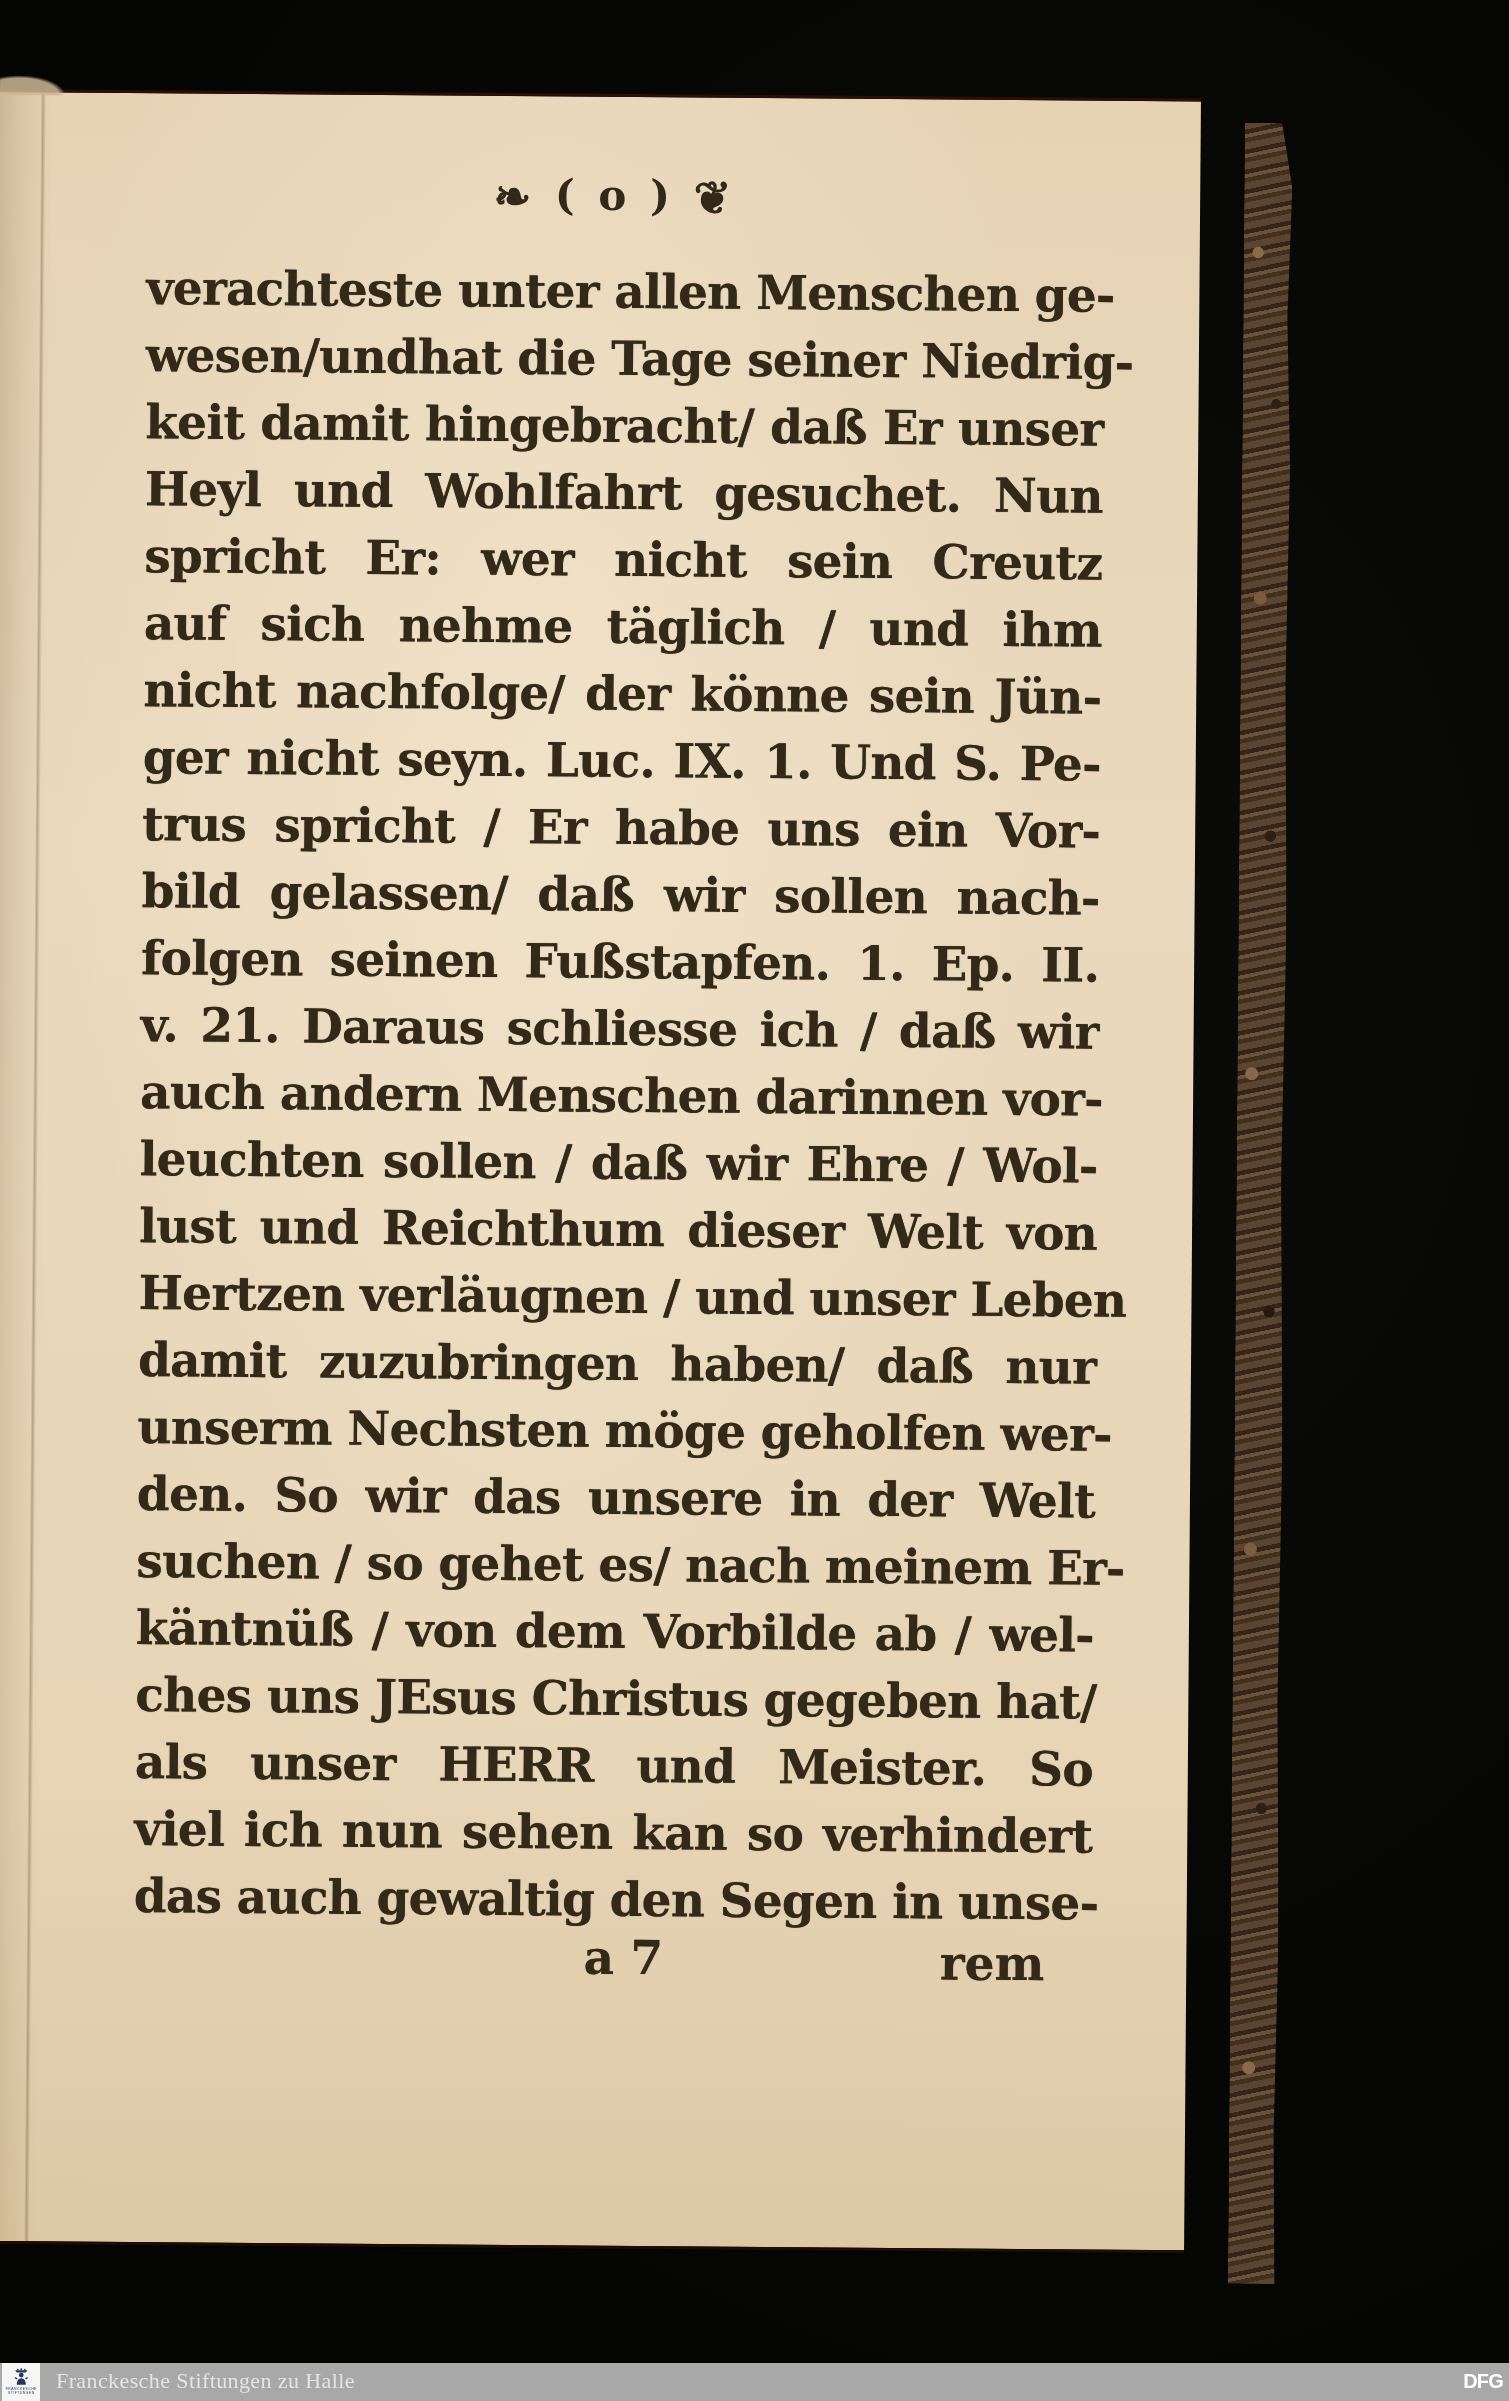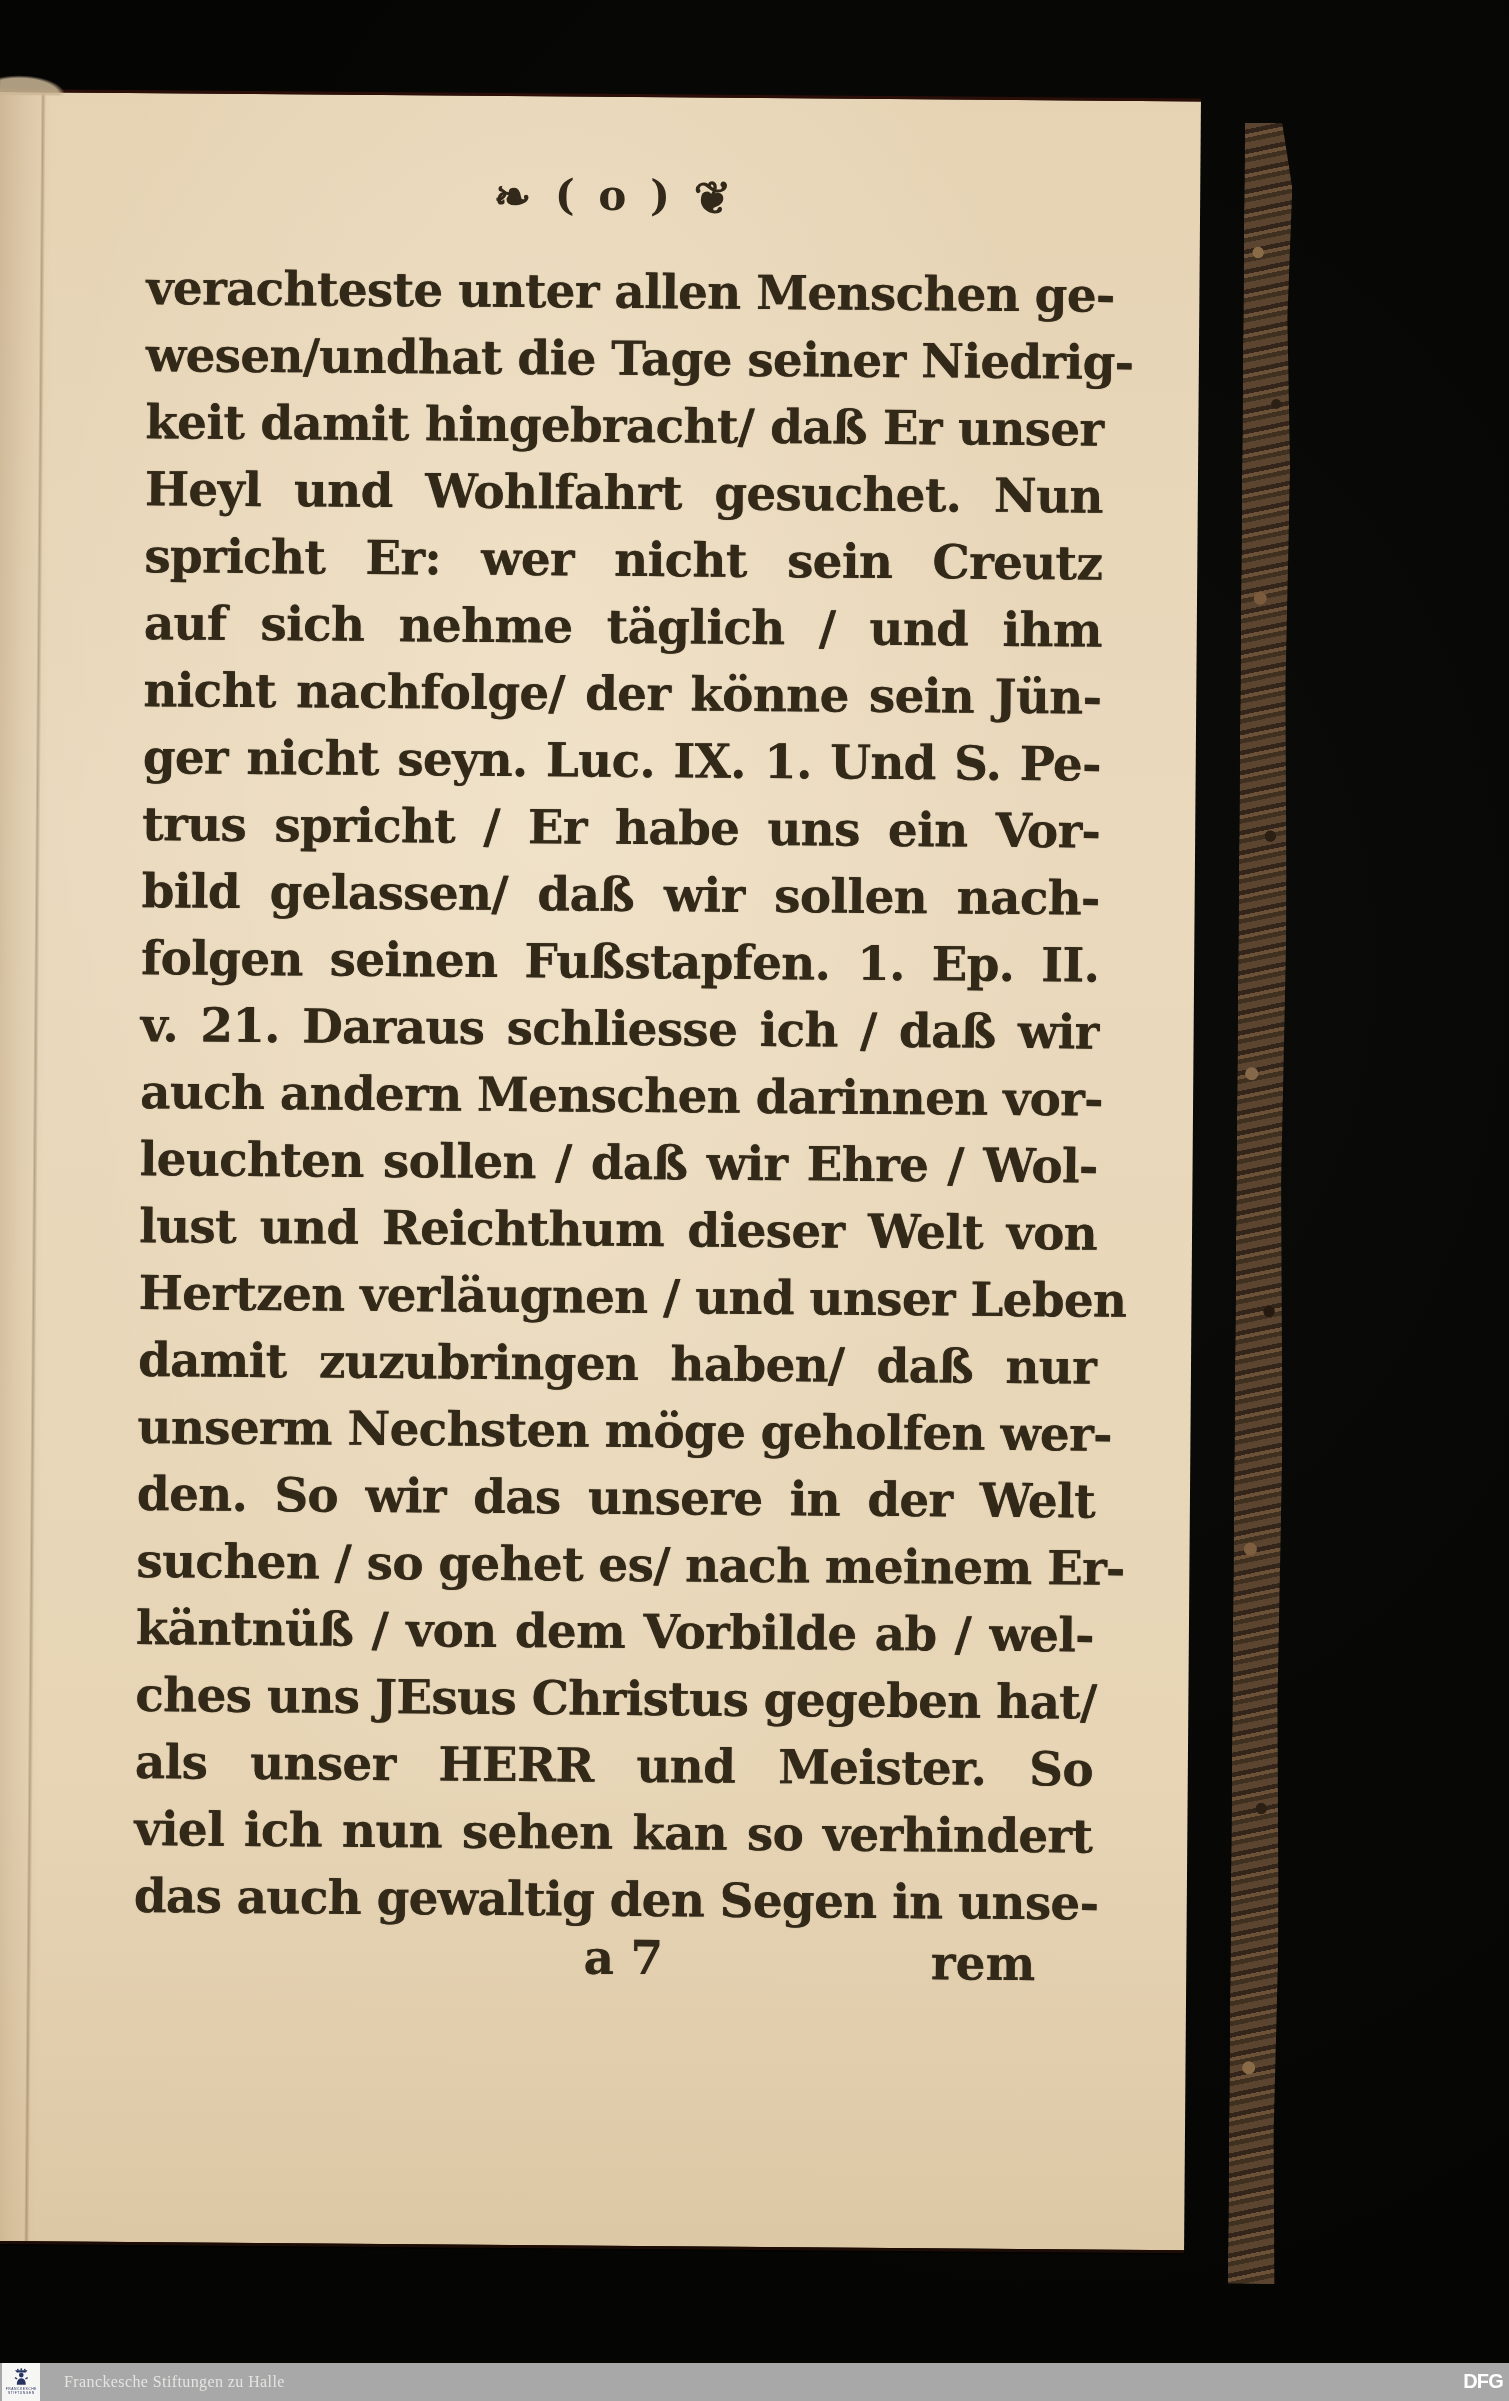--- a/index.html
+++ b/index.html
@@ -46,30 +46,30 @@
   #ornament{position:absolute;left:30px;right:0;top:71px;text-align:center;
     font-size:42px;font-weight:700;color:#33291b;letter-spacing:4.5px;}
   #ornament .fleuron{font-size:45px;position:relative;top:3px;}
   #textblock{position:absolute;left:148px;top:162px;width:958px;color:#332918;}
   #textblock .line{height:67px;font-size:47px;font-weight:700;line-height:66px;
     text-align:justify;text-align-last:justify;white-space:nowrap;
     letter-spacing:-0.8px;text-shadow:0 0 0.8px rgba(45,35,20,0.7);}
   #sigline{position:relative;height:68px;font-size:47px;font-weight:700;color:#332918;
     text-shadow:0 0 0.8px rgba(45,35,20,0.7);}
   #sigline .sig{position:absolute;left:47%;top:10.6px;}
-  #sigline .catch{position:absolute;right:56px;top:13.6px;margin-left:8px;}
+  #sigline .catch{position:absolute;right:47px;top:13.6px;margin-left:8px;}
   
   #footer{position:absolute;left:0;bottom:0;width:1509px;height:38px;background:#a8a8a8;}
   #logo-box{position:absolute;left:2.3px;top:0;width:38px;height:38px;background:#f6f6f4;
     display:flex;flex-direction:column;align-items:center;justify-content:center;}
   #logo-box svg{display:block;}
   .logo-caps{font-family:"Liberation Sans", sans-serif;font-size:3.4px;letter-spacing:0.5px;
     color:#27335f;line-height:3.8px;text-align:center;}
-  #institution{position:absolute;left:64px;top:50%;transform:translateY(-52%);
-    font-family:"Liberation Serif", serif;font-size:16px;color:#e4e4e2;letter-spacing:0.4px;}
+  #institution{position:absolute;left:56px;top:50%;transform:translateY(-52%);
+    font-family:"Liberation Serif", serif;font-size:22px;color:#e4e4e2;letter-spacing:0.4px;}
   #dfg{position:absolute;right:6px;top:50%;transform:translateY(-54%);
     font-family:"Liberation Sans", sans-serif;font-weight:700;font-size:20px;
     color:#ffffff;letter-spacing:-0.8px;}
 </style>
 </head>
 <body>
 
 <div id="stage">
 
   <div id="book">

